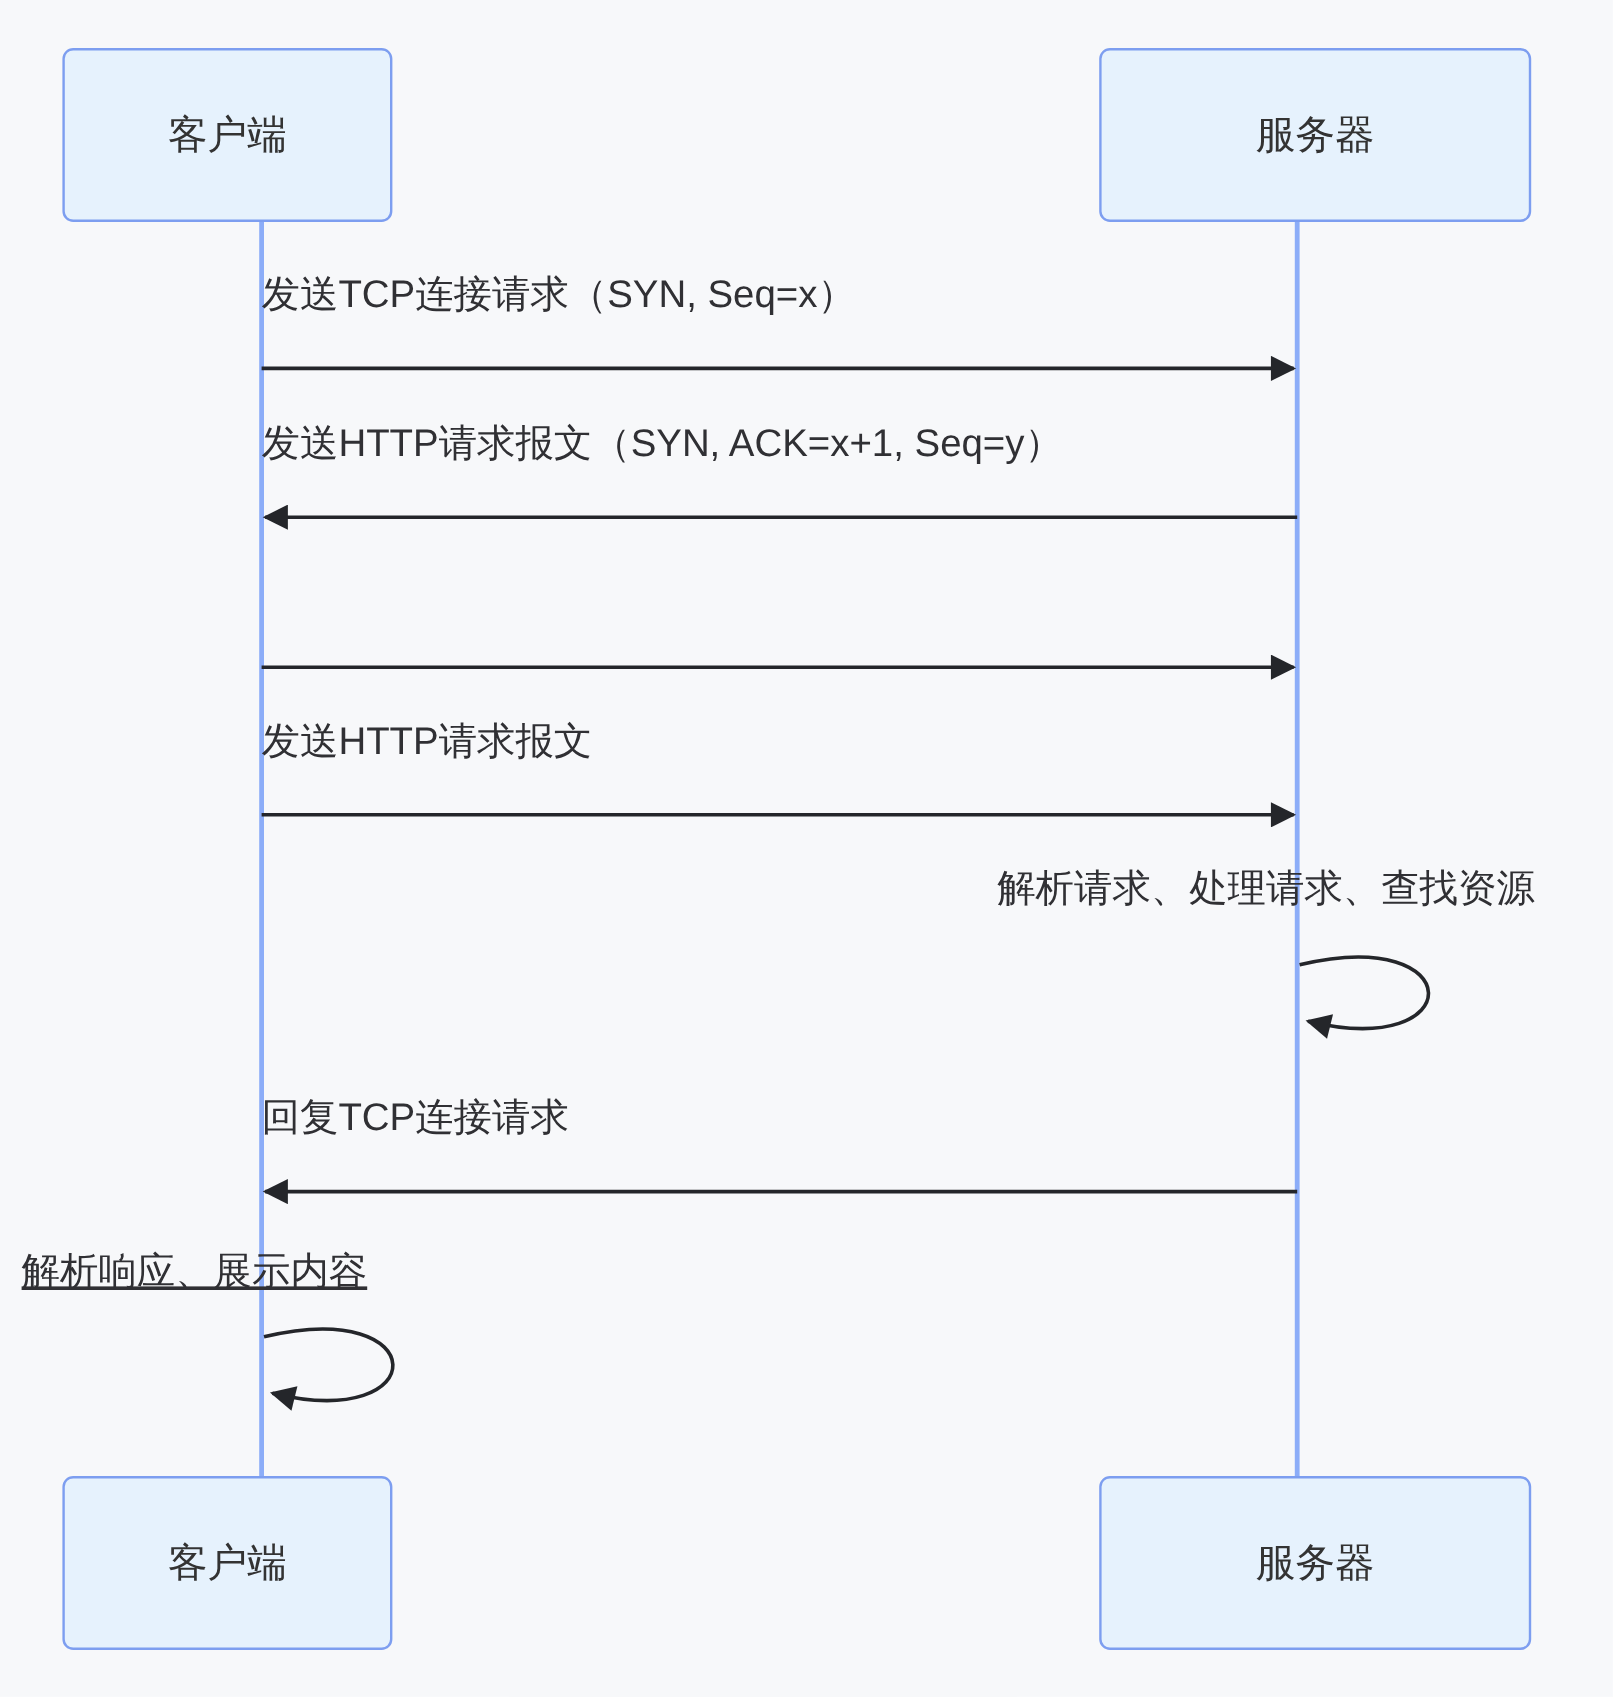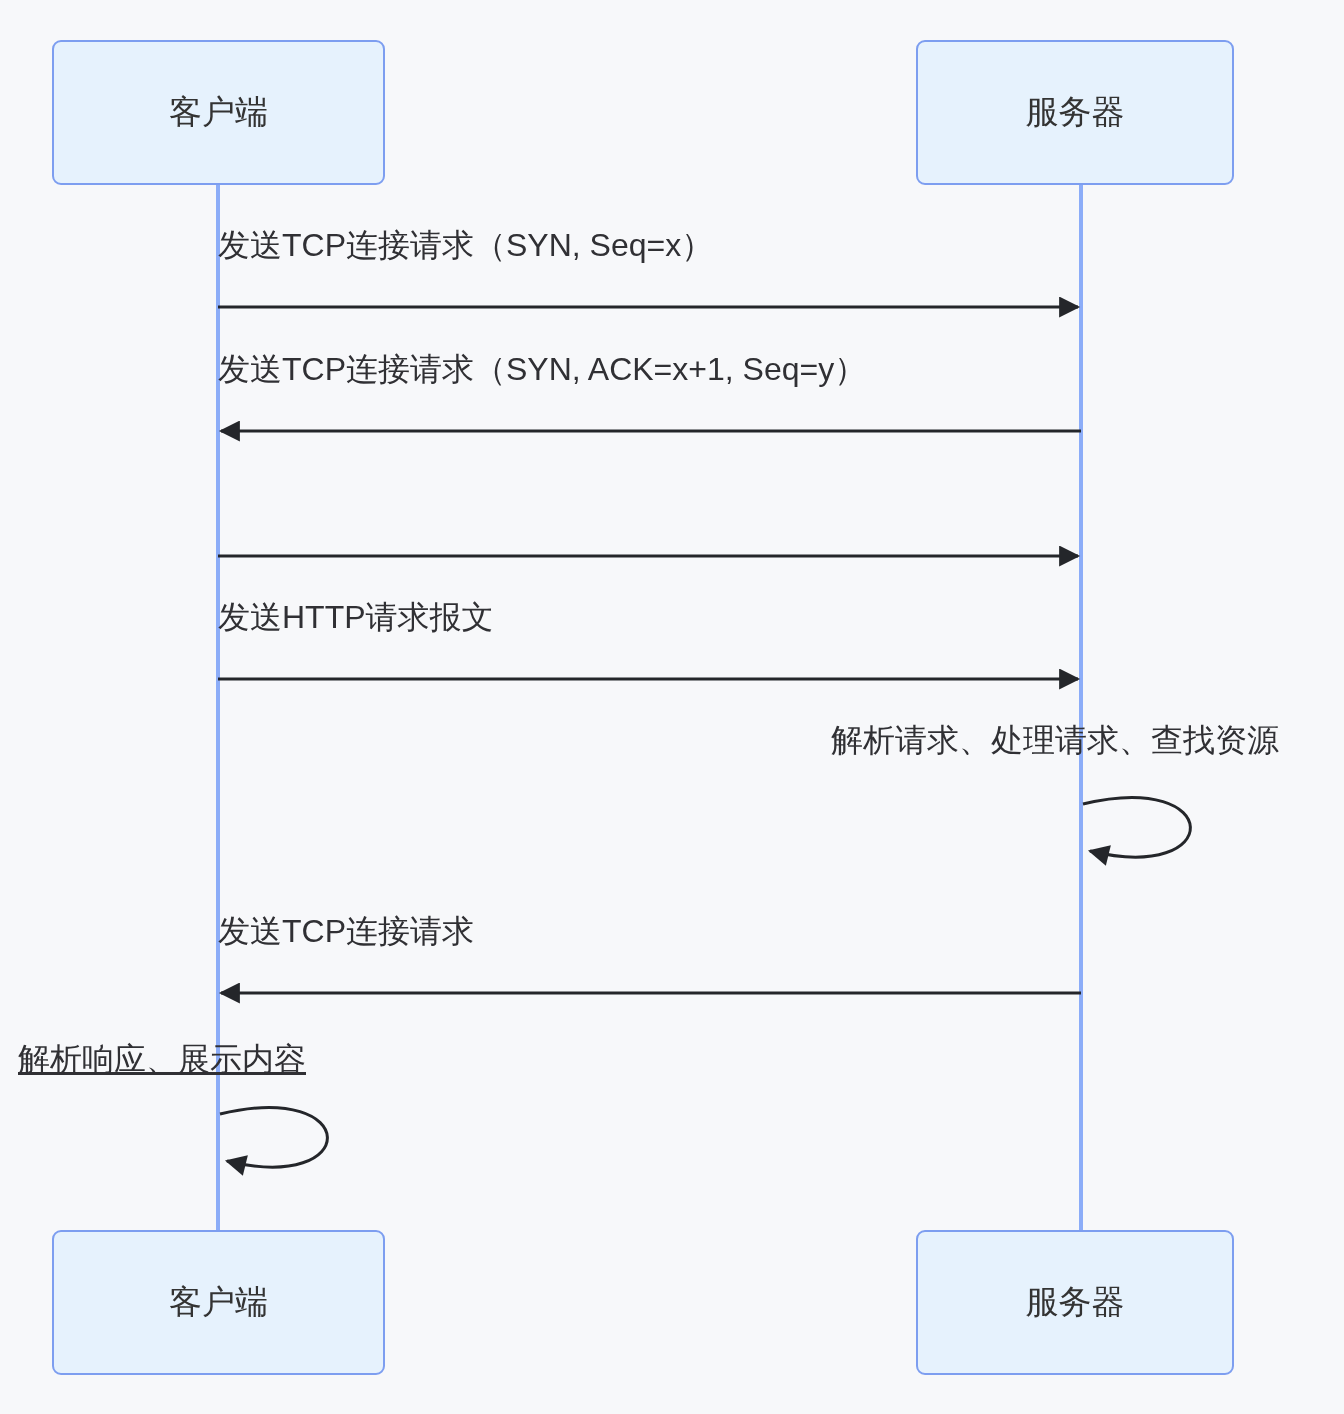--- a/index.html
+++ b/index.html
@@ -20,22 +20,22 @@
     box-sizing: border-box;
     display: flex;
     align-items: center;
     justify-content: center;
     background: #e6f2fd;
     border: 2.5px solid #7d9ef0;
     border-radius: 9px;
     font-size: 33px;
     color: #333333;
   }
-  .col-client { left: 52px;  width: 333px; }
-  .col-server { left: 916px; width: 318px; }
+  .col-client { left: 52px;  width: 275px; }
+  .col-server { left: 916px; width: 360px; }
   .row-top    { top: 40px;   height: 145px; }
   .row-bottom { top: 1230px; height: 145px; }
   .msg {
     position: absolute;
     font-size: 32px;
     line-height: 38px;
     color: #303034;
     text-align: left;
     white-space: nowrap;
   }
@@ -81,19 +81,19 @@
     <span>服务器</span>
   </div>
   <div class="actor col-client row-bottom">
     <span>客户端</span>
   </div>
   <div class="actor col-server row-bottom">
     <span>服务器</span>
   </div>
 
   <div class="msg msg-span m1">发送TCP连接请求（SYN, Seq=x）</div>
-  <div class="msg msg-span m2">发送TCP连接请求（SYN, ACK=x+1, Seq=y）</div>
+  <div class="msg msg-span m2">发送HTTP请求报文（SYN, ACK=x+1, Seq=y）</div>
   <div class="msg self-server m5">解析请求、处理请求、查找资源</div>
   <div class="msg msg-span m4">发送HTTP请求报文</div>
-  <div class="msg msg-span m6">发送TCP连接请求</div>
+  <div class="msg msg-span m6">回复TCP连接请求</div>
   <div class="msg self-client m7">解析响应、展示内容</div>
 
 </div>
 
 </body></html>

